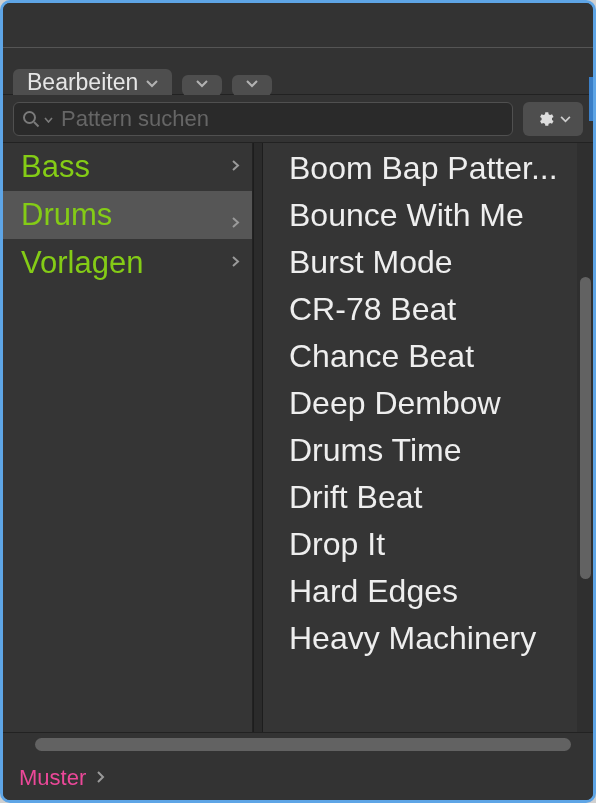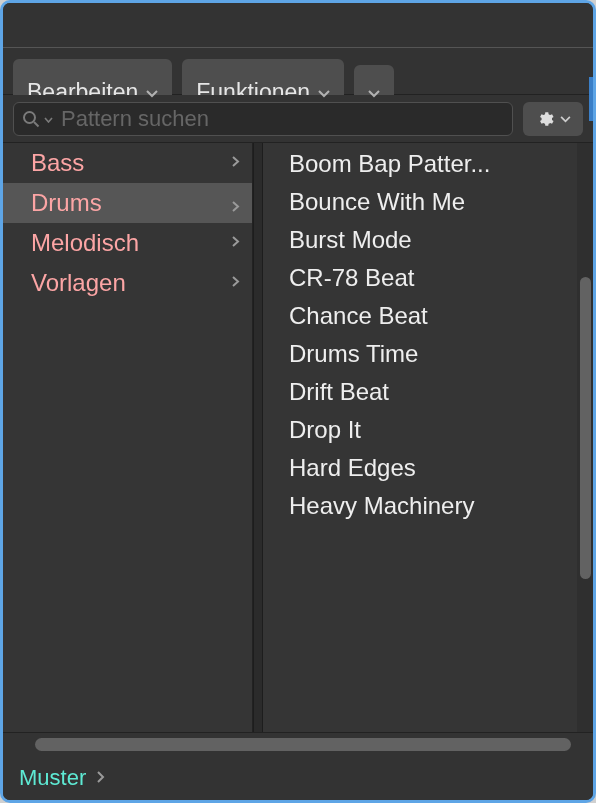--- a/index.html
+++ b/index.html
@@ -33,21 +33,21 @@
     align-items: center;
     padding: 0 10px;
     gap: 10px;
   }
   .menu-btn {
     background: #4e4e4e;
     color: #e6e6e6;
     font-size: 23px;
     border: none;
     border-radius: 6px;
-    padding: 20px 14px 5px 14px;
+    padding: 0 14px 5px 14px;
     display: flex;
     align-items: center;
     gap: 8px;
     cursor: default;
     margin-top: 28px;
   }
   .menu-btn .chev {
     font-size: 14px;
     opacity: 0.8;
   }
@@ -119,40 +119,40 @@
   .col-right {
     flex: 1;
     background: #353535;
     overflow: hidden;
     position: relative;
   }
   .cat-item {
     display: flex;
     align-items: center;
     justify-content: space-between;
-    padding: 6px 12px 6px 28px;
-    color: #fca5a5;
-    font-size: 24px;
+    padding: 6px 12px 6px 18px;
+    color: #84cc16;
+    font-size: 31px;
     cursor: default;
   }
   .cat-item.selected {
     background: #565656;
     align-items: flex-end;
   }
   .cat-arrow {
     color: #9a9a9a;
     font-size: 16px;
   }
   .pattern-list {
     padding-top: 2px;
   }
   .pattern-item {
     padding: 5px 21px 5px 26px;
     color: #eeeeee;
-    font-size: 24px;
+    font-size: 32px;
     white-space: nowrap;
     overflow: hidden;
     text-overflow: ellipsis;
     cursor: default;
   }
   .right-scroll-track {
     position: absolute;
     right: 0;
     top: 0;
     width: 16px;
@@ -183,21 +183,21 @@
     background: #626262;
     border-radius: 7px;
   }
   .breadcrumb {
     height: 44px;
     background: #333333;
     display: flex;
     align-items: center;
     padding: 0 16px;
     gap: 10px;
-    color: #5eead4;
+    color: #ec4899;
     font-size: 22px;
     text-align: center;
   }
   .breadcrumb .bc-chev {
     color: #9a9a9a;
     font-size: 19px;
   }
   .right-edge-accent {
     position: absolute;
     right: 0;
@@ -217,21 +217,20 @@
   <div class="menu-bar">
     <button class="menu-btn">
       <span>Bearbeiten</span>
       <span class="chev">
         <svg width="12" height="8" viewBox="0 0 12 8">
             <path d="M1 1 L6 6 L11 1" stroke="#ccc" stroke-width="2" fill="none"></path>
           </svg>
       </span>
     </button>
     <button class="menu-btn">
-      <span>Funktionen</span>
       <span class="chev">
         <svg width="12" height="8" viewBox="0 0 12 8">
             <path d="M1 1 L6 6 L11 1" stroke="#ccc" stroke-width="2" fill="none"></path>
           </svg>
       </span>
     </button>
     <button class="menu-btn">
       <span class="chev">
         <svg width="12" height="8" viewBox="0 0 12 8">
             <path d="M1 1 L6 6 L11 1" stroke="#ccc" stroke-width="2" fill="none"></path>
@@ -274,42 +273,37 @@
               <path d="M2 2 L7 6.5 L2 11" stroke="#9a9a9a" stroke-width="2" fill="none"></path>
             </svg></span>
         </div>
         <div class="cat-item selected">
           <span>Drums</span>
           <span class="cat-arrow"><svg width="9" height="13" viewBox="0 0 9 13">
               <path d="M2 2 L7 6.5 L2 11" stroke="#9a9a9a" stroke-width="2" fill="none"></path>
             </svg></span>
         </div>
         <div class="cat-item">
-          <span>Melodisch</span>
-          <span class="cat-arrow"><svg width="9" height="13" viewBox="0 0 9 13">
-              <path d="M2 2 L7 6.5 L2 11" stroke="#9a9a9a" stroke-width="2" fill="none"></path>
-            </svg></span>
-        </div>
-        <div class="cat-item">
           <span>Vorlagen</span>
           <span class="cat-arrow"><svg width="9" height="13" viewBox="0 0 9 13">
               <path d="M2 2 L7 6.5 L2 11" stroke="#9a9a9a" stroke-width="2" fill="none"></path>
             </svg></span>
         </div>
       </div>
 
     <div class="divider"></div>
 
     <div class="col-right">
       <div class="pattern-list" id="pattern-list">
           <div class="pattern-item">Boom Bap Patter...</div>
           <div class="pattern-item">Bounce With Me</div>
           <div class="pattern-item">Burst Mode</div>
           <div class="pattern-item">CR-78 Beat</div>
           <div class="pattern-item">Chance Beat</div>
+          <div class="pattern-item">Deep Dembow</div>
           <div class="pattern-item">Drums Time</div>
           <div class="pattern-item">Drift Beat</div>
           <div class="pattern-item">Drop It</div>
           <div class="pattern-item">Hard Edges</div>
           <div class="pattern-item">Heavy Machinery</div>
         </div>
       <div class="right-scroll-track">
         <div class="right-scroll-thumb"></div>
       </div>
     </div>

